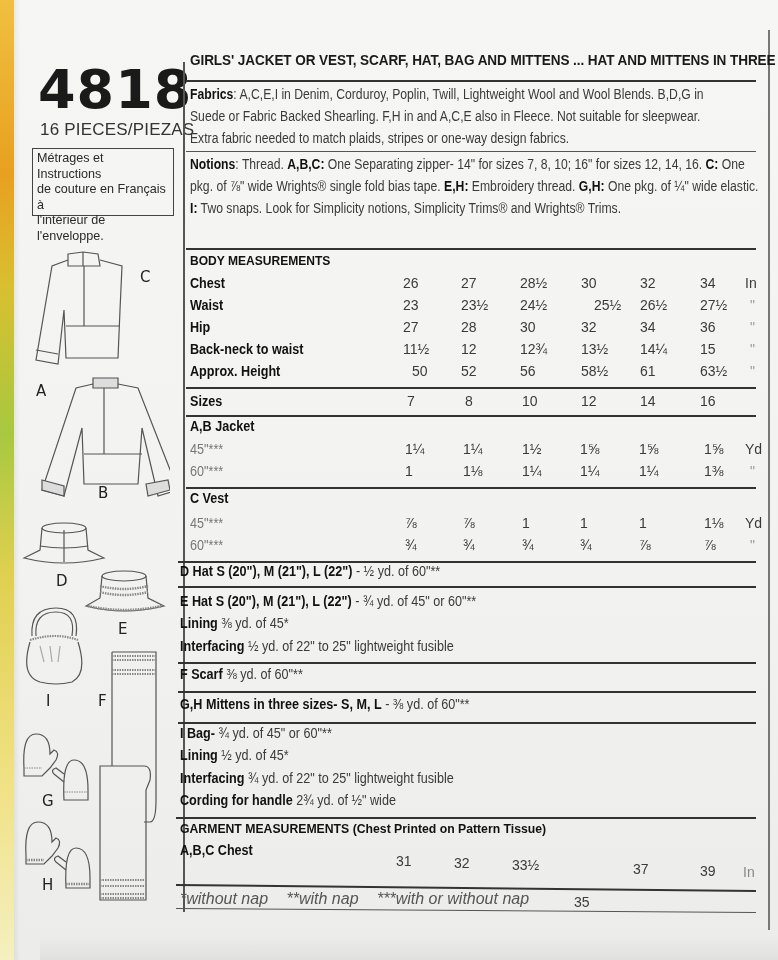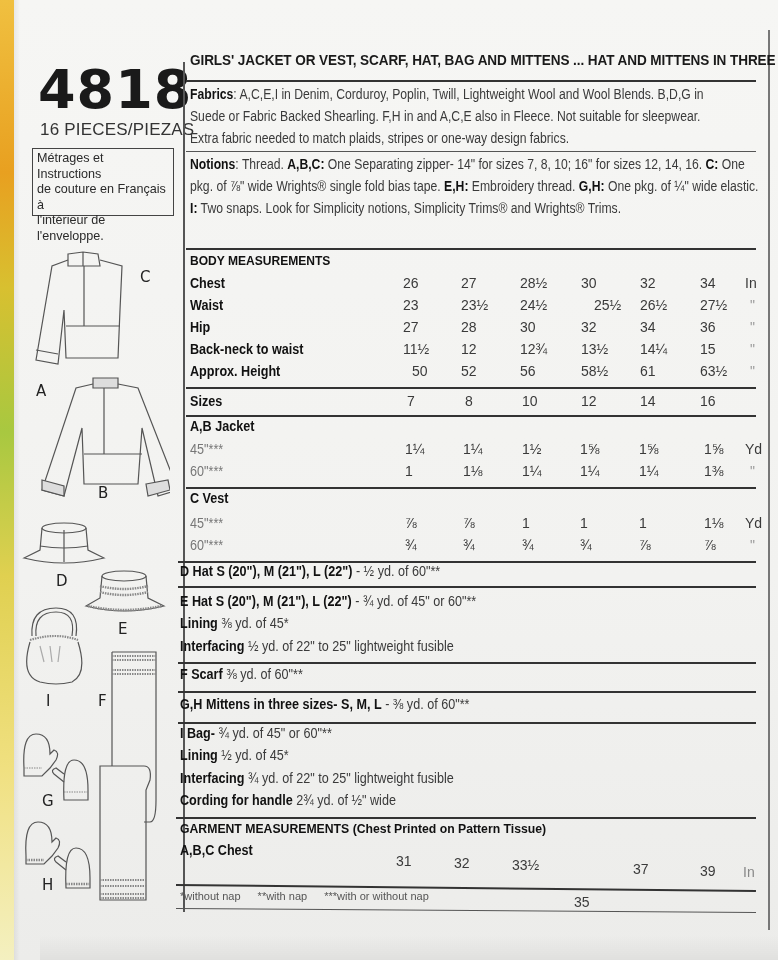--- a/index.html
+++ b/index.html
@@ -19,21 +19,21 @@
   .para{position:absolute;left:190px;width:640px;font-size:14px;line-height:22px;color:#3a3a3a;transform:scaleX(.87);transform-origin:left;}
   .para b{color:#111;}
   .tbl-row{position:absolute;left:190px;height:22px;width:580px;font-size:14px;color:#3a3a3a;}
   .tbl-row .lbl{position:absolute;left:0;top:0;white-space:nowrap;transform:scaleX(.9);transform-origin:left;}
   .tbl-row .lbl.bold{color:#111;font-weight:bold;}
   .tbl-row .lbl.head{font-weight:bold;color:#111;font-size:13.4px;}
   .tbl-row .v{position:absolute;top:0;white-space:nowrap;}
   .tbl-row .u{position:absolute;left:555px;top:0;white-space:nowrap;}
   .line-text{position:absolute;left:180px;font-size:14px;color:#3a3a3a;white-space:nowrap;transform:scaleX(.9);transform-origin:left;}
   .line-text b{color:#111;}
-  .footnote{position:absolute;left:180px;top:890px;font-size:11px;color:#555;white-space:nowrap;}
+  .footnote{position:absolute;left:180px;top:890px;font-size:16px;color:#555;white-space:nowrap;font-style:italic;}
   .footnote span{margin-right:14px;}
   .draw-label{position:absolute;font-size:15px;color:#222;font-family:"DejaVu Sans",sans-serif;}
   svg{position:absolute;}
 </style>
 </head>
 <body>
 
 <div class="page">
   <div class="edge-strip"></div>
   <div class="edge-strip-inner"></div>

